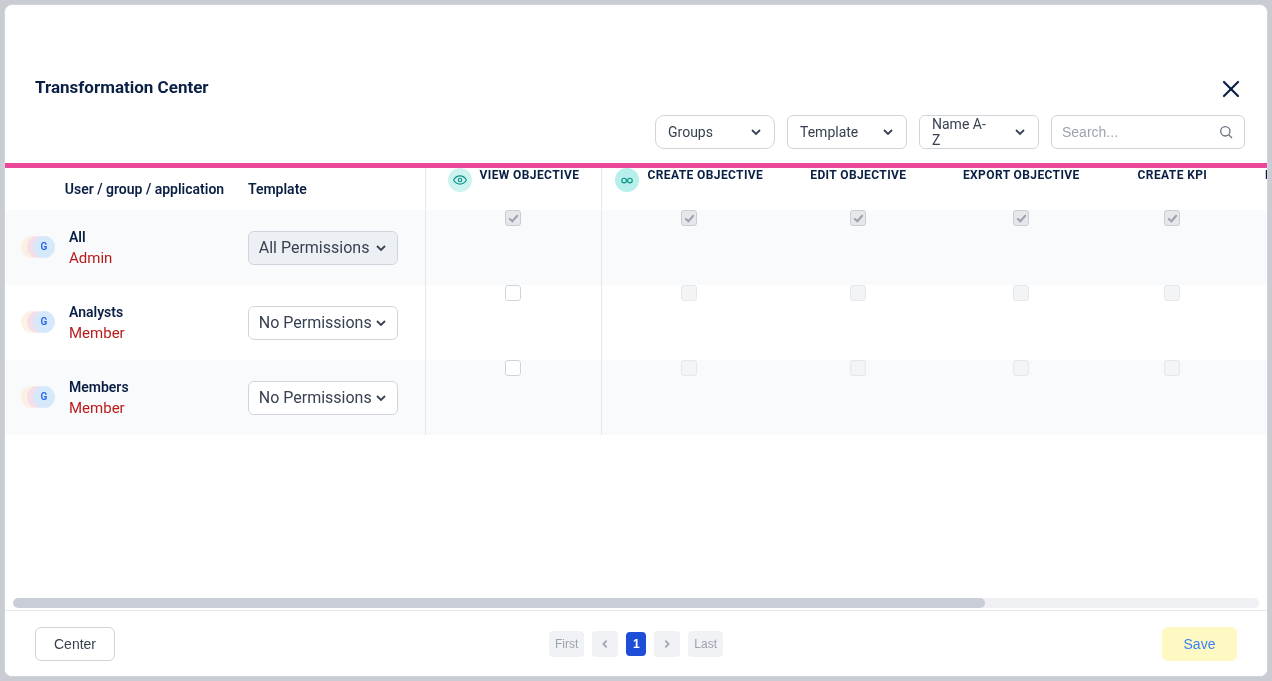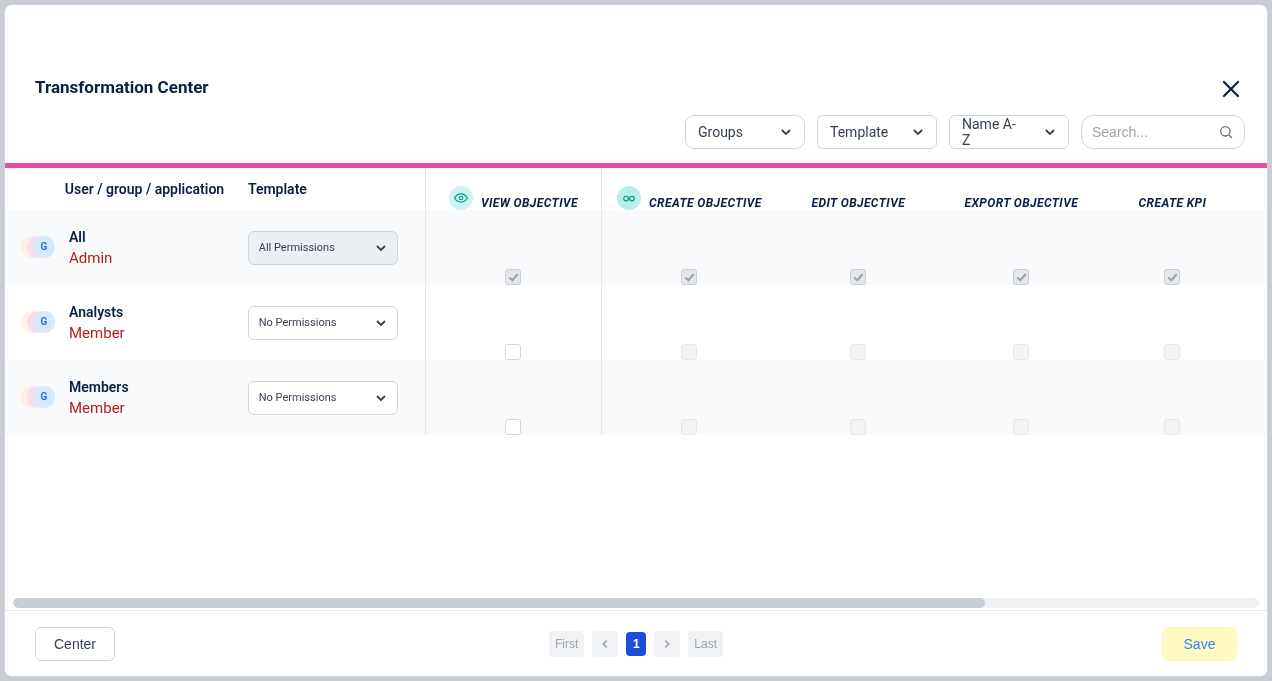--- a/index.html
+++ b/index.html
@@ -52,23 +52,23 @@
     background: #fff;
     cursor: pointer;
     min-width: 120px;
   }
   .select.w1 { width: 120px; border-radius: 9px; }
   .select.w2 { width: 120px; }
   .select.w3 { width: 120px; }
   .chev { width: 12px; height: 12px; flex-shrink: 0; color: #374151; }
   .search {
     height: 34px;
-    width: 164px;
+    width: 194px;
     border: 1px solid #d0d5dd;
-    border-radius: 12px;
+    border-radius: 6px;
     display: flex;
     align-items: center;
     padding: 0 10px;
     gap: 8px;
   }
   .search input {
     border: none;
     outline: none;
     font-size: 14px;
     width: 100%;
@@ -92,21 +92,21 @@
   .thead, .trow {
     display: flex;
     align-items: stretch;
   }
   .thead { height: 42px; }
   .trow { height: 75px; }
   .trow.alt { background: #f9fafb; }
   .col-user { width: 244px; border-right: none; padding: 0 16px; display: flex; flex-direction: column; justify-content: center; }
   .col-template { width: 178px; display: flex; align-items: center; padding-right: 16px; }
   .col-sep { width: 1px; background: #e5e7eb; }
-  .col-perm { width: 176px; display: flex; align-items: flex-end; justify-content: center; font-style: italic; }
+  .col-perm { width: 176px; display: flex; align-items: flex-start; justify-content: center; }
   .col-perm.small { width: 164px; }
   .thead .col-user, .thead .col-template {
     font-size: 14px; font-weight: 600; color: #0a1f44; display: flex; align-items: center;
   }
   .thead .col-user { padding-left: 52px; }
   .thead .col-perm {
     font-size: 12px; font-weight: 700; letter-spacing: 0.4px; color: #0a1f44;
     gap: 8px;
   }
   .pill-icon {
@@ -132,21 +132,21 @@
   .user-role { font-size: 15px; color: #b91c1c; }
 
   .tpl-select {
     width: 150px;
     height: 34px;
     border: 1px solid #d0d5dd;
     border-radius: 6px;
     background: #fff;
     display: flex; align-items: center; justify-content: space-between;
     padding: 0 10px;
-    font-size: 11px;
+    font-size: 16px;
     color: #374151;
     cursor: pointer;
   }
   .tpl-select.active {
     background: #eceff3;
     border-color: #d0d5dd;
   }
 
   .checkbox {
     width: 16px; height: 16px;

